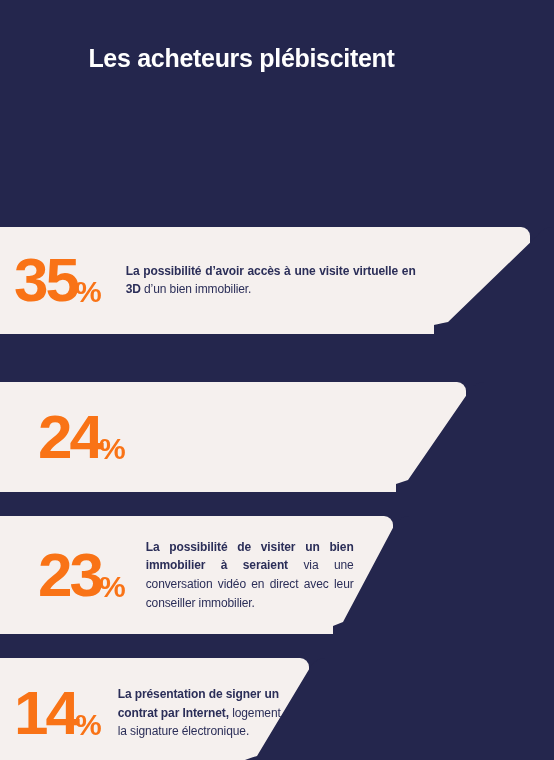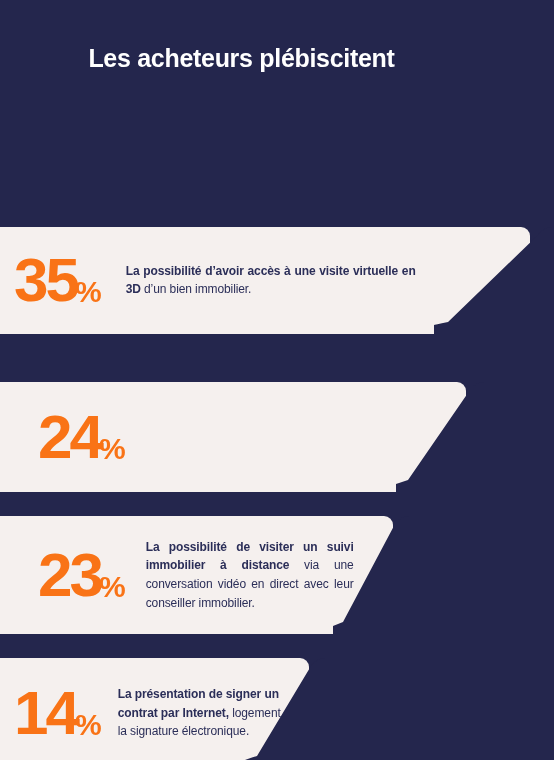--- a/index.html
+++ b/index.html
@@ -183,21 +183,21 @@
       <div class="wedge">
         <svg viewBox="0 0 78 118" preserveAspectRatio="none">
           <path d="M78,0 L78,118 L0,118 L0,110 Q0,110 10,106 L62,8 Q68,0 76,0 Z" fill="#24264d"></path>
         </svg>
       </div>
       <div class="content">
         <div class="stat">
           <span class="num">23</span>
           <span class="pct">%</span>
         </div>
-        <div class="desc"><b>La possibilité de visiter un suivi immobilier à distance</b><span> via une conversation vidéo en direct avec leur conseiller immobilier.</span></div>
+        <div class="desc"><b>La possibilité de visiter un bien immobilier à seraient</b><span> via une conversation vidéo en direct avec leur conseiller immobilier.</span></div>
       </div>
     </div>
 
     <div class="row row-4">
       <div class="bar"></div>
       <div class="wedge">
         <svg viewBox="0 0 82 110" preserveAspectRatio="none">
           <path d="M82,0 L82,110 L0,110 L0,102 Q0,102 12,98 L66,8 Q72,0 80,0 Z" fill="#24264d"></path>
         </svg>
       </div>

